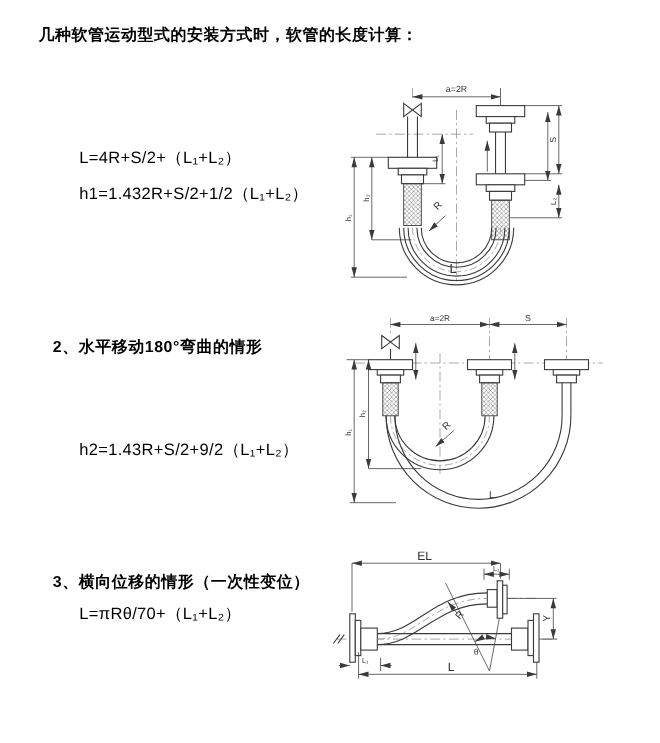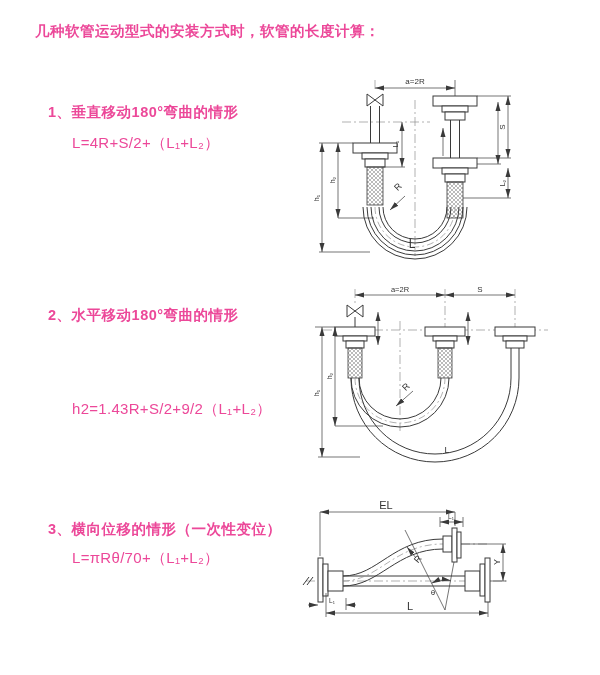--- a/index.html
+++ b/index.html
@@ -1,38 +1,38 @@
 <!DOCTYPE html>
 <html><head>
 <meta charset="utf-8">
 <style>
   html,body{margin:0;padding:0;background:#fff;}
   .page{position:relative;width:600px;height:675px;background:#ffffff;overflow:hidden;
-        font-family:"Liberation Sans","DejaVu Sans",sans-serif;color:#ec4899;}
+        font-family:"Liberation Sans","DejaVu Sans",sans-serif;color:#000000;}
   .title{position:absolute;left:35px;top:22px;font-size:14.5px;font-weight:bold;letter-spacing:.5px;white-space:nowrap;}
   .heading{position:absolute;left:48px;font-size:14.5px;font-weight:bold;letter-spacing:.5px;white-space:nowrap;}
   .formula{position:absolute;left:72px;font-size:15px;letter-spacing:.3px;white-space:nowrap;}
   svg{position:absolute;}
   svg text{font-family:"Liberation Sans","DejaVu Sans",sans-serif;fill:#333;}
   .geo{stroke:#3a3a3a;stroke-width:1;fill:none;}
   .geof{stroke:#3a3a3a;stroke-width:1;fill:#ffffff;}
   .dim{stroke:#3a3a3a;stroke-width:.7;fill:none;}
   .cl{stroke:#8f8f8f;stroke-width:.7;fill:none;stroke-dasharray:9 3 2 3;}
   .hosecl{stroke:#8f8f8f;stroke-width:.7;fill:none;stroke-dasharray:7 3 2 3;}
   .braid{stroke:#3a3a3a;stroke-width:.8;}
 </style>
 </head>
 <body>
 
 <div class="page">
 
   <div class="title">几种软管运动型式的安装方式时，软管的长度计算：</div>
 
-  <div class="heading" style="top:103px">1、垂直移动180°弯曲的情形</div>
   <div class="formula" style="top:134px">L=4R+S/2+（L₁+L₂）</div>
+  <div class="formula" style="top:167px">h1=1.432R+S/2+1/2（L₁+L₂）</div>
 
   <div class="heading" style="top:306px">2、水平移动180°弯曲的情形</div>
   <div class="formula" style="top:400px">h2=1.43R+S/2+9/2（L₁+L₂）</div>
 
   <div class="heading" style="top:520px">3、横向位移的情形（一次性变位）</div>
   <div class="formula" style="top:549px">L=πRθ/70+（L₁+L₂）</div>
 
   <svg style="left:312px;top:70px" width="240" height="192" viewBox="0 0 240 192">
     <defs>
       <pattern id="p1h" width="4" height="4" patternUnits="userSpaceOnUse">

